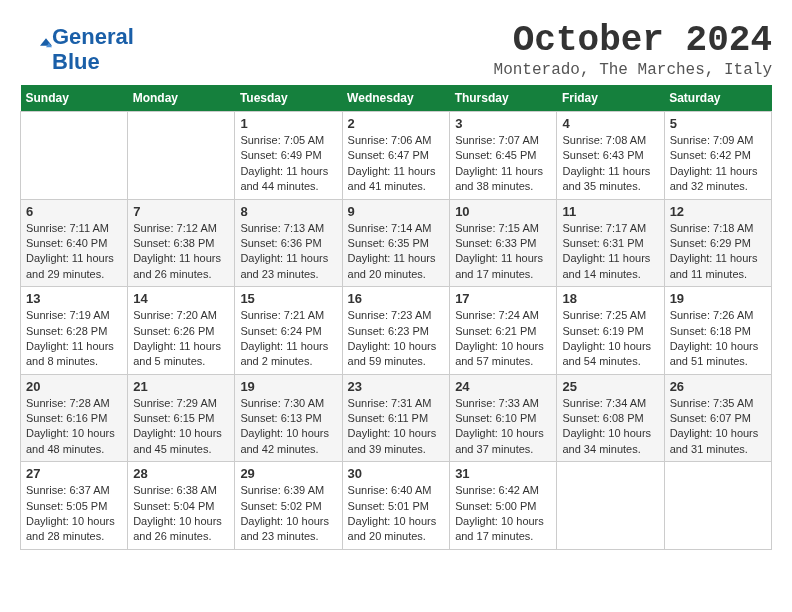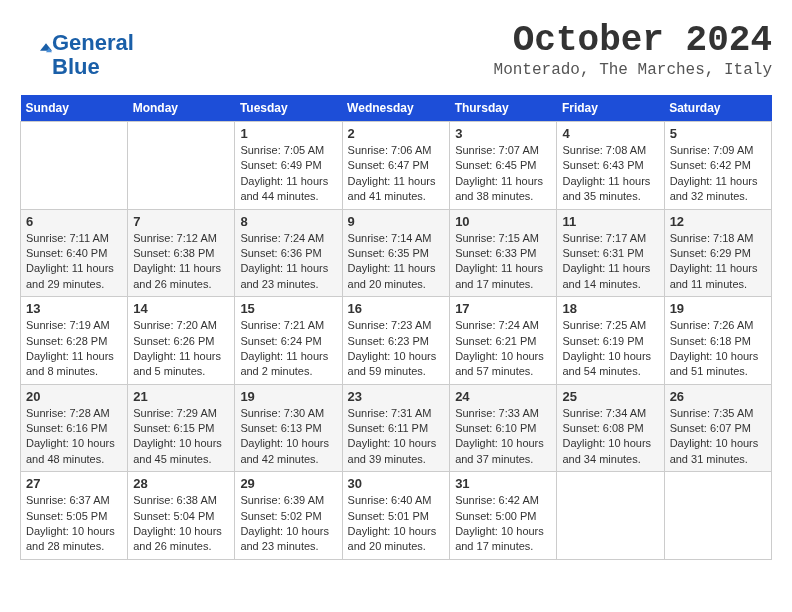--- a/index.html
+++ b/index.html
@@ -6,22 +6,22 @@
     body {
       font-family: Arial, sans-serif;
       background: #fff;
       width: 792px;
       min-height: 612px;
       padding: 20px;
     }
     .header {
       display: flex;
       justify-content: space-between;
-      align-items: flex-end;
-      margin-bottom: 16px;
+      align-items: center;
+      margin-bottom: 6px;
     }
     .logo {
       display: flex;
       align-items: center;
     }
     .logo-text {
       font-size: 22px;
       font-weight: bold;
       color: #333;
       line-height: 1.1;
@@ -46,21 +46,21 @@
     .location-title {
       font-size: 16px;
       color: #555;
     }
     table {
       width: 100%;
       border-collapse: collapse;
       font-size: 11px;
     }
     th {
-      background-color: #1d4ed8;
+      background-color: #15803d;
       color: white;
       text-align: left;
       padding: 6px 5px;
       font-size: 12px;
       font-weight: bold;
     }
     td {
       border: 1px solid #ccc;
       vertical-align: top;
       padding: 4px 5px;
@@ -169,21 +169,21 @@
 Daylight: 11 hours and 29 minutes.</div>
         </td>
         <td>
           <span class="day-num">7</span>
           <div class="day-info">Sunrise: 7:12 AM
 Sunset: 6:38 PM
 Daylight: 11 hours and 26 minutes.</div>
         </td>
         <td>
           <span class="day-num">8</span>
-          <div class="day-info">Sunrise: 7:24 AM
+          <div class="day-info">Sunrise: 7:13 AM
 Sunset: 6:36 PM
 Daylight: 11 hours and 23 minutes.</div>
         </td>
         <td>
           <span class="day-num">9</span>
           <div class="day-info">Sunrise: 7:14 AM
 Sunset: 6:35 PM
 Daylight: 11 hours and 20 minutes.</div>
         </td>
         <td>

